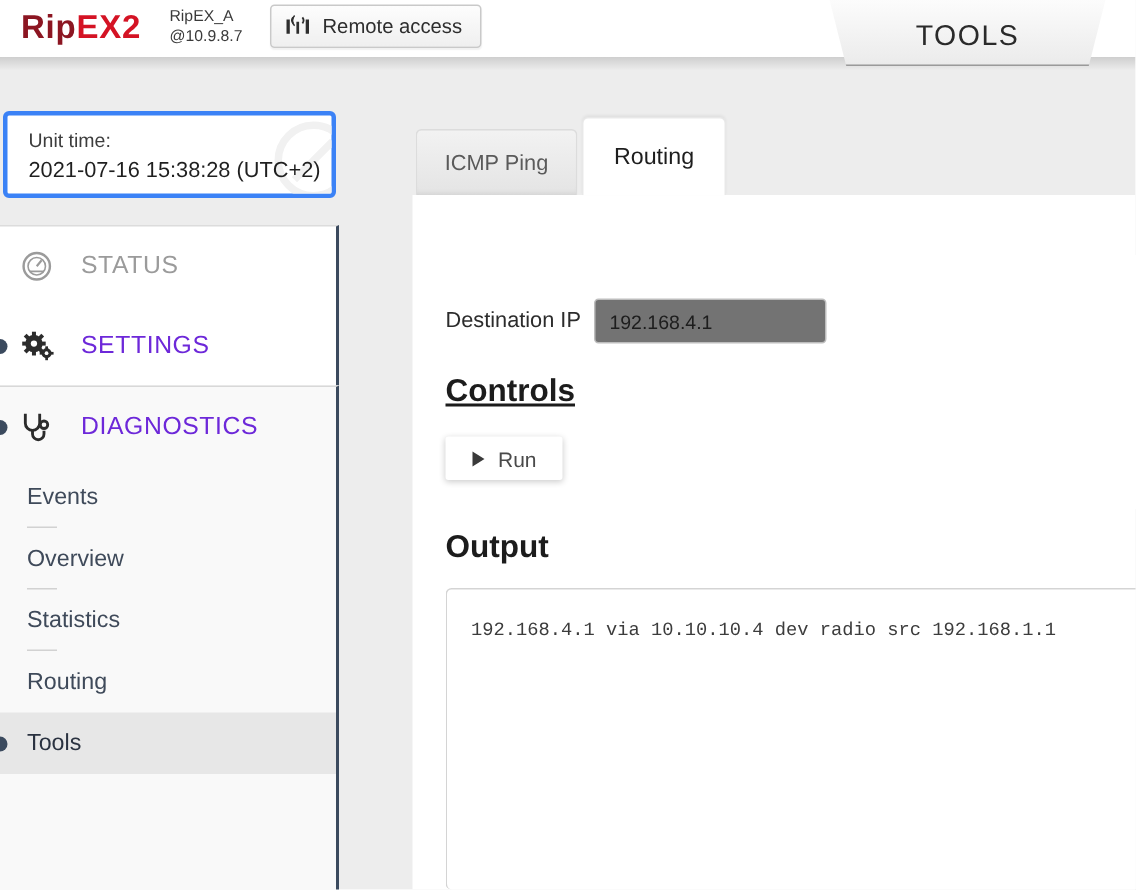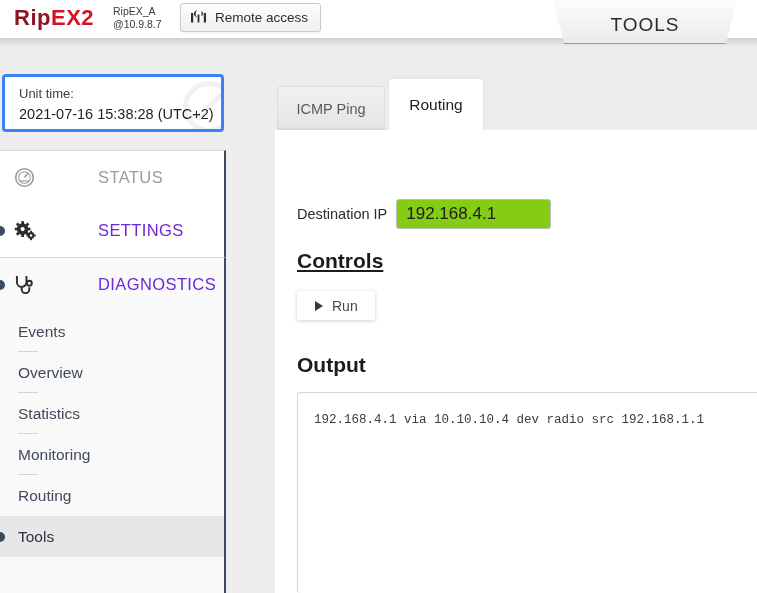--- a/index.html
+++ b/index.html
@@ -103,21 +103,21 @@
   }
   .nav-top { top: 112px; height: 107px; border-top: 1px solid #dcdcdc; }
   .nav-diag {
     top: 219px; height: 374px;
     background: #f9f9f9;
     border-top: 1px solid #d8d8d8;
   }
 
   .nav-main {
     position: relative; height: 53px;
-    display: flex; align-items: center; padding-left: 14px; gap: 44px;
+    display: flex; align-items: center; padding-left: 14px;
   }
   .nav-dot {
     position: absolute; left: -5px; top: 50%; margin-top: -5px;
     width: 10px; height: 10px; border-radius: 50%; background: #3b4a5e;
   }
   .nav-main .ico { width: 28px; display: flex; align-items: center; }
   .nav-main .txt {
     margin-left: 12px; font-size: 16.5px; letter-spacing: 0.4px;
     color: #6d28d9;
   }
@@ -181,23 +181,23 @@
   .h-output     { left: 22px; top: 223px; }
 
   .field-row {
     position: absolute; left: 22px; top: 69px;
     display: flex; align-items: center;
   }
   .field-label { font-size: 14.5px; color: #2c2c2c; }
   .field-input {
     margin-left: 9px; width: 155px; height: 30px;
     border: 1px solid #bdbdbd; border-radius: 3px;
-    padding: 0 9px; font-size: 17px; color: #1d1d1d;
+    padding: 0 9px; font-size: 13px; color: #1d1d1d;
     font-family: "Liberation Sans", sans-serif;
-    background: #84cc16; outline: none;
+    background: #737373; outline: none;
   }
 
   .run-btn {
     position: absolute; left: 22px; top: 161px;
     width: 78px; height: 29px;
     display: flex; align-items: center; gap: 9px;
     padding-left: 18px;
     background: #ffffff;
     border: none; border-radius: 2px;
     box-shadow: 0 1px 4px rgba(0,0,0,0.20);
@@ -332,24 +332,20 @@
       </div>
       <div class="sub-item">
         <span>Overview</span>
         <span class="sep"></span>
       </div>
       <div class="sub-item">
         <span>Statistics</span>
         <span class="sep"></span>
       </div>
       <div class="sub-item">
-        <span>Monitoring</span>
-        <span class="sep"></span>
-      </div>
-      <div class="sub-item">
         <span>Routing</span>
       </div>
       <div class="sub-item active">
         <span class="subdot"></span>
         <span>Tools</span>
       </div>
     </div>
   </div>
 
   <div class="tabstrip">

